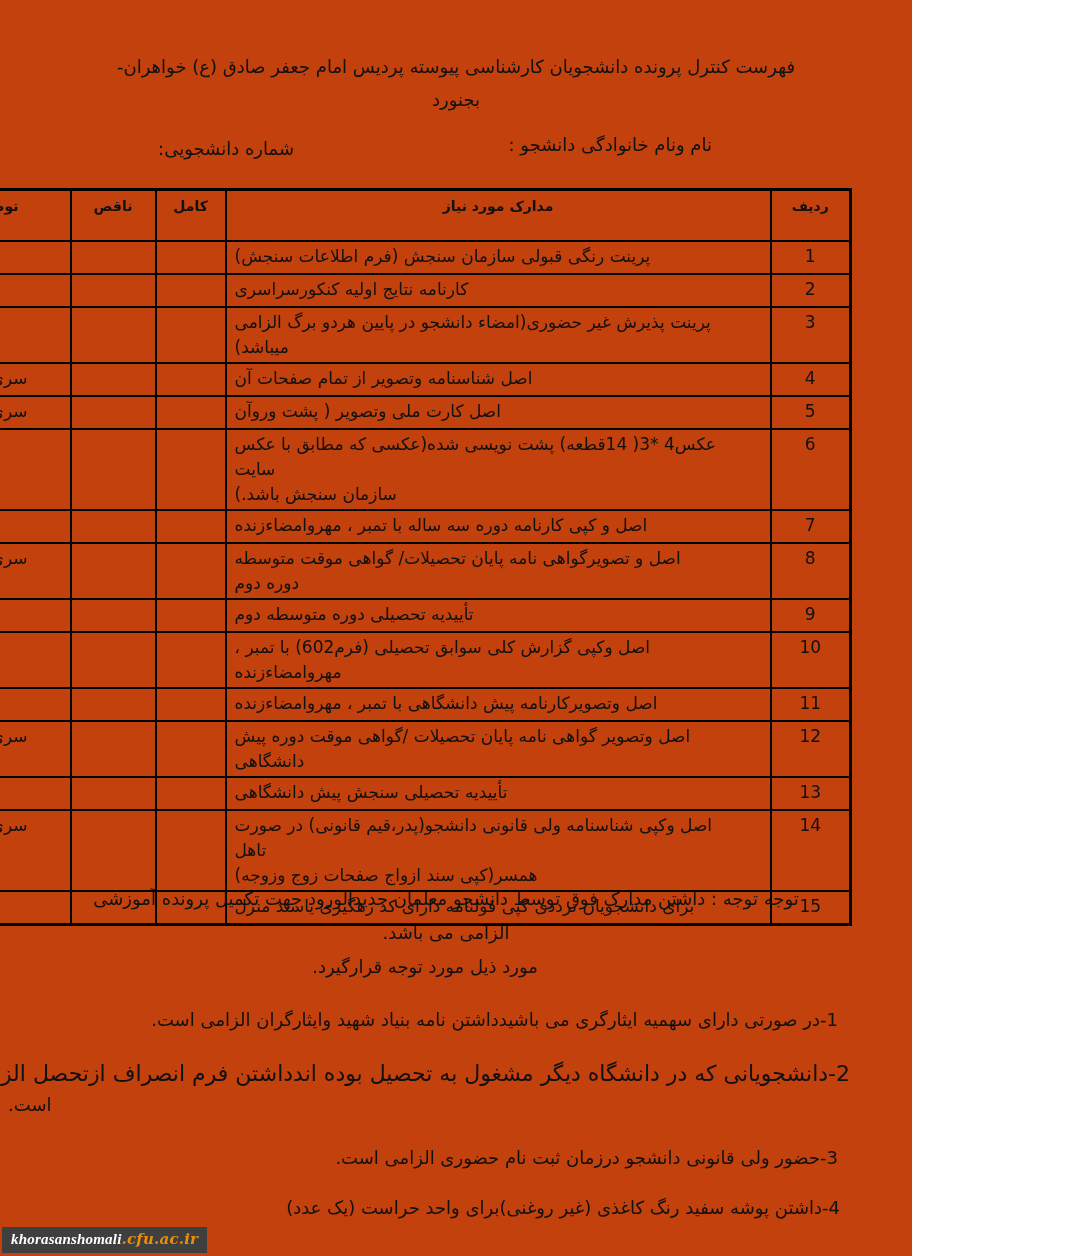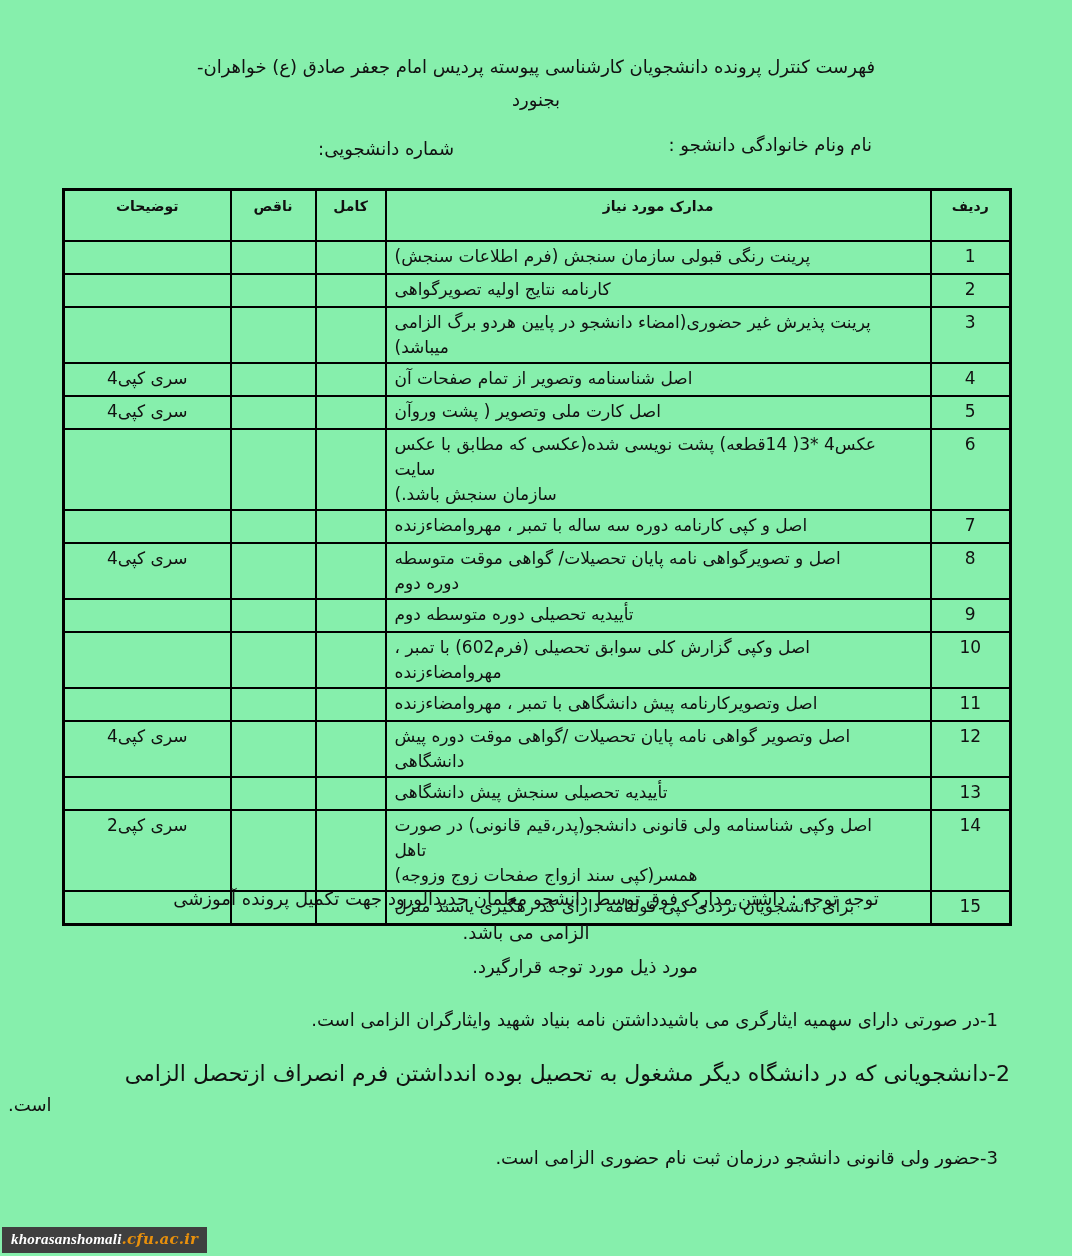--- a/index.html
+++ b/index.html
@@ -1,18 +1,18 @@
 <!DOCTYPE html>
 <html lang="fa"><head>
 <meta charset="utf-8">
 <style>
   html,body { margin:0; padding:0; background:#ffffff; }
   .page {
-    position:relative; width:1072px; height:1256px; overflow:hidden;
-    background:#86efac; direction:rtl;
+    position:relative; width:912px; height:1256px; overflow:hidden;
+    background:#c2410c; direction:rtl;
     font-family:"DejaVu Sans", sans-serif; color:#111;
   }
   .title {
     position:absolute; top:50px; left:0; right:0;
     text-align:center; font-size:18px; line-height:33px;
     white-space:pre-line;
   }
   .field-label { position:absolute; font-size:18px; white-space:nowrap; }
   .field-name   { top:134px; right:200px; }
   .field-number { top:138px; right:618px; }
@@ -88,21 +88,21 @@
     <tbody>
       <tr>
         <td class="c-no">1</td>
         <td class="c-doc">پرینت رنگی قبولی سازمان سنجش (فرم اطلاعات سنجش)</td>
         <td class="c-chk"></td>
         <td class="c-chk"></td>
         <td class="c-notes"></td>
       </tr>
       <tr>
         <td class="c-no">2</td>
-        <td class="c-doc">کارنامه نتایج اولیه تصویرگواهی</td>
+        <td class="c-doc">کارنامه نتایج اولیه کنکورسراسری</td>
         <td class="c-chk"></td>
         <td class="c-chk"></td>
         <td class="c-notes"></td>
       </tr>
       <tr>
         <td class="c-no">3</td>
         <td class="c-doc">پرینت پذیرش غیر حضوری(امضاء دانشجو در پایین هردو برگ الزامی
 میباشد)</td>
         <td class="c-chk"></td>
         <td class="c-chk"></td>
@@ -201,18 +201,19 @@
     </tbody>
   </table>
 
   <div class="note-attention">توجه توجه : داشتن مدارک فوق توسط دانشجو معلمان جدیدالورود جهت تکمیل پرونده آموزشی
 الزامی می باشد.</div>
   <div class="note-sub">مورد ذیل مورد توجه قرارگیرد.</div>
   <div class="note-item1">1-در صورتی دارای سهمیه ایثارگری می باشیدداشتن نامه بنیاد شهید وایثارگران الزامی است.</div>
   <div class="note-item2">2-دانشجویانی که در دانشگاه دیگر مشغول به تحصیل بوده اندداشتن فرم انصراف ازتحصل الزامی</div>
   <div class="note-item2-cont">است.</div>
   <div class="note-item3">3-حضور ولی قانونی دانشجو درزمان ثبت نام حضوری الزامی است.</div>
+  <div class="note-item4">4-داشتن پوشه سفید رنگ کاغذی (غیر روغنی)برای واحد حراست (یک عدد)</div>
 
   <div class="watermark">
     <span class="wm-main">khorasanshomali</span><span class="wm-domain">.cfu.ac.ir</span>
   </div>
 
 </div>
 
 </body></html>

